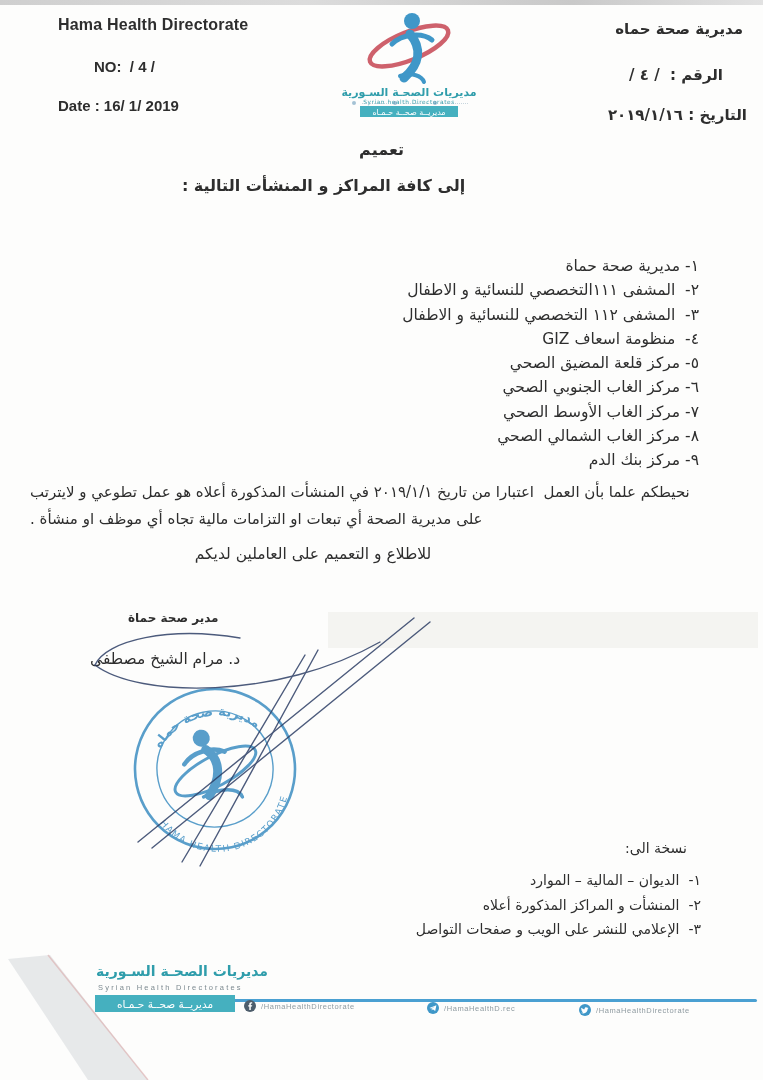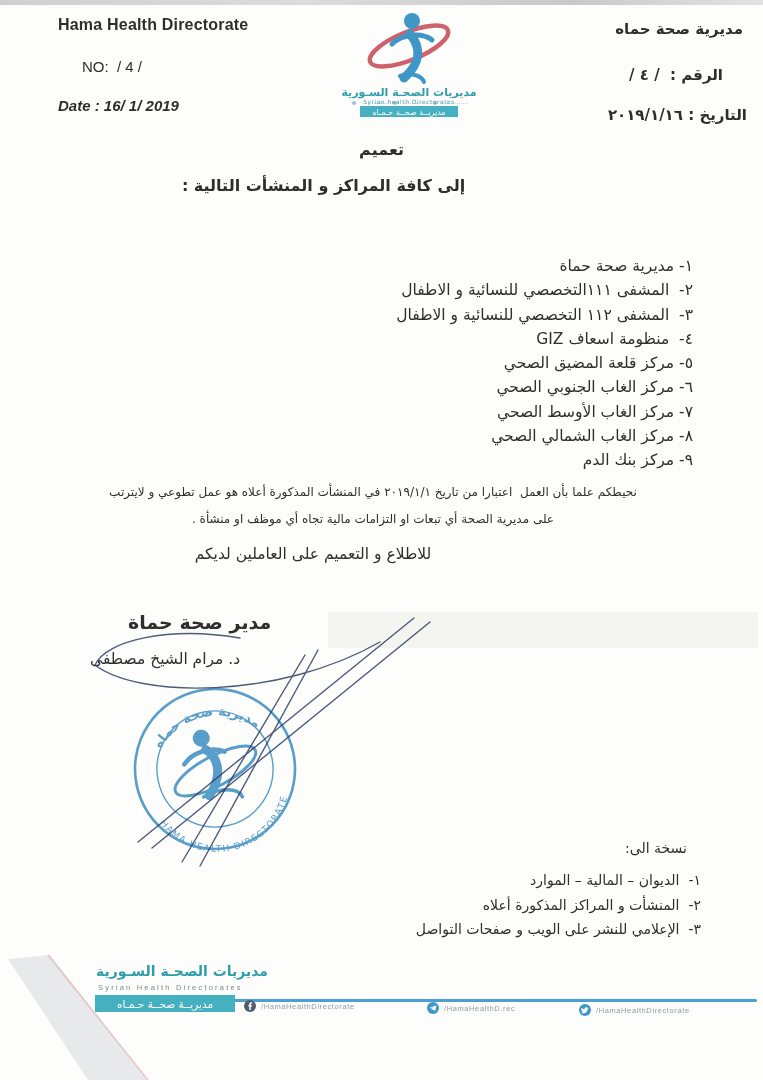--- a/index.html
+++ b/index.html
@@ -5,36 +5,36 @@
   html,body{margin:0;padding:0;background:#e9e9e9;}
   #page{position:relative;width:763px;height:1080px;background:#fdfdfc;overflow:hidden;
         font-family:"DejaVu Sans",sans-serif;color:#2e2e2e;}
   .abs{position:absolute;}
   .pre{white-space:pre-wrap;}
   
   .scan-edge{left:0;top:0;width:763px;height:5px;background:linear-gradient(90deg,#cfcfcf 0%,#dcdcdc 40%,#c9c9c9 75%,#e2e2e2 100%);}
   
   .hdr-left{left:58px;top:16px;width:260px;font-family:"Liberation Sans","DejaVu Sans",sans-serif;}
   .hdr-org{font-size:16px;font-weight:bold;letter-spacing:.2px;}
-  .hdr-no{margin-top:24px;margin-left:24px;font-size:15px;font-weight:normal;}
-  .hdr-date{margin-top:22px;font-size:15px;font-weight:bold;font-style:italic;}
+  .hdr-no{margin-top:24px;margin-left:36px;font-size:15px;font-weight:bold;}
+  .hdr-date{margin-top:22px;font-size:15px;font-weight:bold;}
   .hdr-right{right:16px;width:230px;direction:rtl;text-align:right;font-weight:bold;font-size:15px;}
   .dot-row{left:352px;top:101px;width:116px;display:flex;align-items:center;gap:6px;opacity:.55;}
   .dot-row i{display:block;width:4px;height:4px;border-radius:50%;background:#5d93b5;}
   .dot-row s{display:block;flex:1;border-top:1px dotted #9db7c6;}
   
   .doc-title{left:0;top:140px;width:763px;text-align:center;font-weight:bold;font-size:16px;
              direction:rtl;box-sizing:border-box;}
   .addressee{left:0;top:176px;width:763px;text-align:center;font-weight:bold;font-size:16px;
              direction:rtl;padding-right:116px;box-sizing:border-box;}
-  .recipients{right:70px;top:254px;direction:rtl;text-align:right;font-size:15.5px;line-height:24.3px;margin-left:46px;}
-  .notice{left:20px;top:479px;width:706px;direction:rtl;text-align:center;font-size:12px;line-height:27px;}
+  .recipients{right:64px;top:254px;direction:rtl;text-align:right;font-size:15.5px;line-height:24.3px;margin-left:46px;}
+  .notice{left:30px;top:479px;width:706px;direction:rtl;text-align:left;font-size:15px;line-height:27px;}
   .closing{left:0;top:545px;width:690px;text-align:center;font-size:15.5px;direction:rtl;padding-right:64px;box-sizing:border-box;}
   .erase-band{left:328px;top:612px;width:430px;height:36px;background:rgba(188,188,178,.14);}
-  .signer-title{left:128px;top:611px;font-weight:bold;font-size:19px;direction:rtl;}
+  .signer-title{left:128px;top:611px;font-weight:bold;font-size:12px;direction:rtl;}
   .signer-name{left:90px;top:650px;font-size:15.5px;direction:rtl;}
   
   .copies-label{right:76px;top:840px;direction:rtl;font-size:14px;}
   .copies-list{right:62px;top:868px;direction:rtl;text-align:right;font-size:14px;line-height:24.5px;}
   
   .ft-ar{left:96px;top:963px;font-size:14px;color:#2f9dab;direction:rtl;font-weight:bold;}
   .ft-en{left:98px;top:983px;font-size:7.5px;letter-spacing:2.2px;color:#7d8a90;font-family:"Liberation Sans","DejaVu Sans",sans-serif;}
   .ft-line{left:102px;top:999px;width:655px;height:3px;background:#4aa0d2;border-radius:2px;z-index:1;}
   .ft-band{left:95px;top:995px;width:140px;height:17px;background:#45b0bf;color:#fff;font-size:10.5px;
            display:flex;align-items:center;justify-content:center;direction:rtl;z-index:2;}

